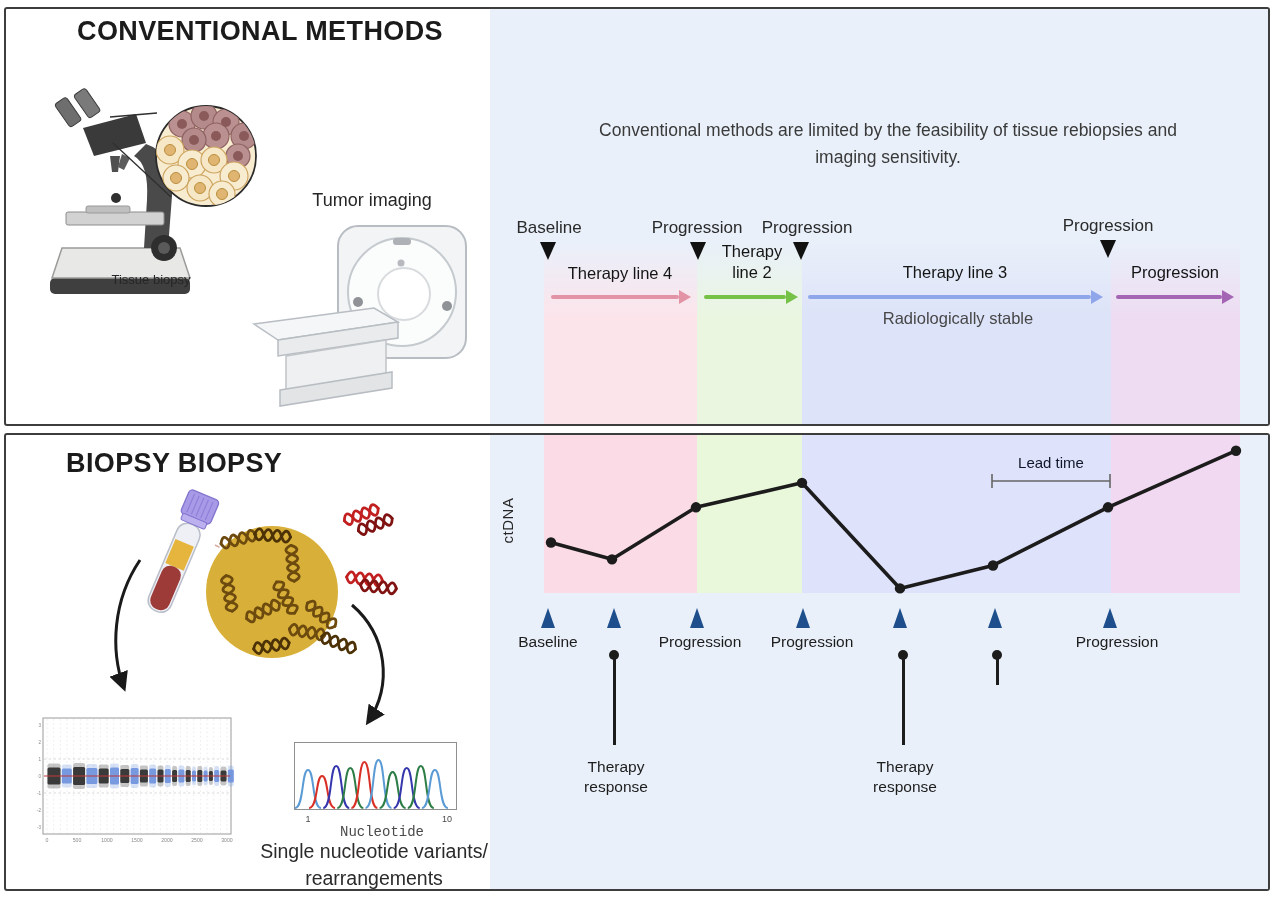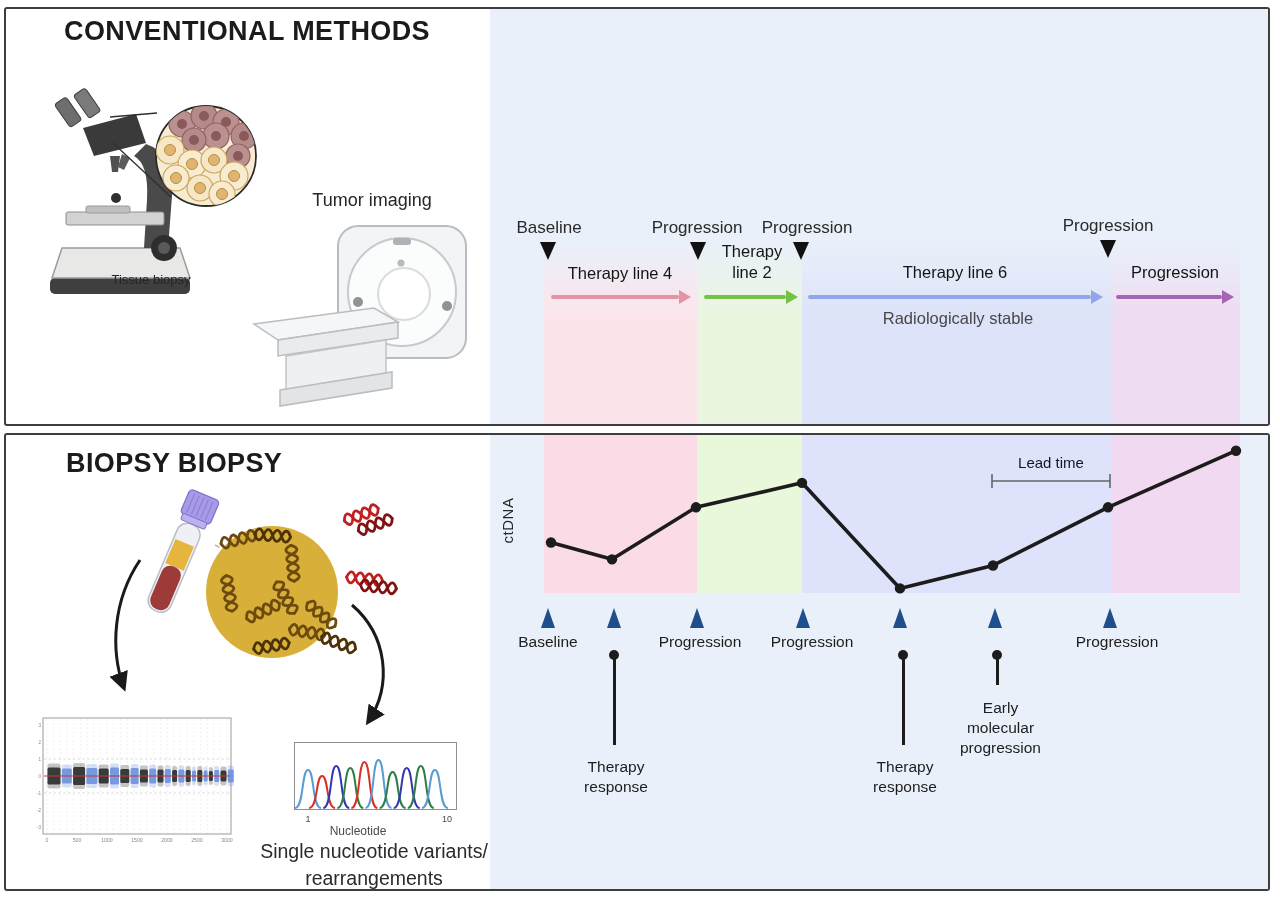--- a/index.html
+++ b/index.html
@@ -34,21 +34,21 @@
 <div class="page">
 
   <div class="panel-box" style="left:4px;top:7px;width:1266px;height:419px;"></div>
   <div class="blue" style="left:490px;top:9px;width:778px;height:415px;"></div>
 
   <div class="band" style="left: 544px; top: 240px; width: 153px; height: 184px; background: linear-gradient(rgba(252, 228, 235, 0) 0%, rgb(252, 228, 235) 42%);"></div>
   <div class="band" style="left: 697px; top: 240px; width: 105px; height: 184px; background: linear-gradient(rgba(234, 246, 224, 0) 0%, rgb(234, 246, 224) 42%);"></div>
   <div class="band" style="left: 802px; top: 240px; width: 309px; height: 184px; background: linear-gradient(rgba(221, 227, 248, 0) 0%, rgb(221, 227, 248) 42%);"></div>
   <div class="band" style="left: 1111px; top: 240px; width: 129px; height: 184px; background: linear-gradient(rgba(238, 220, 242, 0) 0%, rgb(238, 220, 242) 42%);"></div>
 
-  <div class="h-title" style="left:64px;top:16px;">CONVENTIONAL METHODS</div>
+  <div class="h-title" style="left:77px;top:16px;">CONVENTIONAL METHODS</div>
 
   <svg class="abs" style="left:28px;top:86px;" width="195" height="220" viewBox="0 0 195 220">
     <rect x="22" y="192" width="140" height="16" rx="5" fill="#3f3f3f"></rect>
     <polygon points="34,162 152,162 162,192 24,192" fill="#e8e8e6" stroke="#9b9b99" stroke-width="1.5"></polygon>
     <path d="M118,58 q30 10 26 52 l-4 52 l-24 0 l3 -48 q2 -36 -13 -44 z" fill="#4a4a4a"></path>
     <rect x="38" y="126" width="98" height="13" rx="2" fill="#d2d2d2" stroke="#8c8c8c"></rect>
     <rect x="58" y="120" width="44" height="7" rx="2" fill="#bfbfbf" stroke="#999"></rect>
     <circle cx="136" cy="162" r="13" fill="#2e2e2e"></circle>
     <circle cx="136" cy="162" r="6" fill="#5a5a5a"></circle>
     <polygon points="55,42 108,28 118,57 66,70" fill="#3a3a3a"></polygon>
@@ -127,34 +127,35 @@
     <circle cx="201" cy="84" r="5" fill="#8f9398"></circle>
     <polygon points="8,102 128,86 152,100 32,118" fill="#f5f6f7" stroke="#b8bdc3" stroke-width="1.5"></polygon>
     <polygon points="32,118 152,100 152,116 32,134" fill="#e9ebec" stroke="#b8bdc3" stroke-width="1.5"></polygon>
     <polygon points="40,134 140,118 140,152 40,168" fill="#eff0f1" stroke="#c0c4c8" stroke-width="1.5"></polygon>
     <polygon points="34,168 146,150 146,166 34,184" fill="#e2e4e6" stroke="#b8bdc3" stroke-width="1.5"></polygon>
   </svg>
 
   <div class="lbl" style="left:71px;top:272px;width:160px;font-size:13px;">Tissue biopsy</div>
   <div class="lbl" style="left:292px;top:189px;width:160px;font-size:18px;">Tumor imaging</div>
 
+  <div class="lbl desc" style="left:568px;top:117px;width:640px;">Conventional methods are limited by the feasibility of tissue rebiopsies and imaging sensitivity.</div>
 
   <div class="lbl marker-lbl" style="left:494px;top:217px;width:110px;">Baseline</div>
   <div class="lbl marker-lbl" style="left:637px;top:217px;width:120px;">Progression</div>
   <div class="lbl marker-lbl" style="left:747px;top:217px;width:120px;">Progression</div>
   <div class="lbl marker-lbl" style="left:1048px;top:215px;width:120px;">Progression</div>
 
   <div class="tri-down" style="left:540px;top:242px;"></div>
   <div class="tri-down" style="left:690px;top:242px;"></div>
   <div class="tri-down" style="left:793px;top:242px;"></div>
   <div class="tri-down" style="left:1100px;top:240px;"></div>
 
   <div class="lbl phase-lbl" style="left:545px;top:263px;width:150px;">Therapy line 4</div>
   <div class="lbl phase-lbl" style="left:712px;top:241px;width:80px;">Therapy line 2</div>
-  <div class="lbl phase-lbl" style="left:880px;top:262px;width:150px;">Therapy line 6</div>
+  <div class="lbl phase-lbl" style="left:880px;top:262px;width:150px;">Therapy line 3</div>
   <div class="lbl phase-lbl" style="left:1105px;top:262px;width:140px;">Progression</div>
 
   <div class="tarrow" style="left:551px;top:295px;width:128px;">
       <i class="shaft" style="background: rgb(226, 147, 165);"></i>
       <i class="head" style="border-left-color: rgb(226, 147, 165);"></i>
     </div>
   <div class="tarrow" style="left:704px;top:295px;width:82px;">
       <i class="shaft" style="background: rgb(118, 194, 71);"></i>
       <i class="head" style="border-left-color: rgb(118, 194, 71);"></i>
     </div>
@@ -348,21 +349,21 @@
         <path d="M 58.400000000000006 67 C 67.4 67 64.9 21 71.4 21 C 77.9 21 75.4 67 84.4 67" fill="none" stroke="#d93025" stroke-width="2"></path>
         <path d="M 72.5 67 C 81.5 67 79 19 85.5 19 C 92 19 89.5 67 98.5 67" fill="none" stroke="#5b9bd5" stroke-width="2"></path>
         <path d="M 86.6 67 C 95.6 67 93.1 31 99.6 31 C 106.1 31 103.6 67 112.6 67" fill="none" stroke="#2d7d46" stroke-width="2"></path>
         <path d="M 100.7 67 C 109.7 67 107.2 27 113.7 27 C 120.2 27 117.7 67 126.7 67" fill="none" stroke="#3636ad" stroke-width="2"></path>
         <path d="M 114.8 67 C 123.8 67 121.3 25 127.8 25 C 134.3 25 131.8 67 140.8 67" fill="none" stroke="#2d7d46" stroke-width="2"></path>
         <path d="M 128.89999999999998 67 C 137.89999999999998 67 135.39999999999998 29 141.89999999999998 29 C 148.39999999999998 29 145.89999999999998 67 154.89999999999998 67" fill="none" stroke="#5b9bd5" stroke-width="2"></path>
       </g>
   </svg>
   <div class="lbl tiny" style="left:298px;top:814px;width:20px;font-size:9px;">1</div>
   <div class="lbl tiny" style="left:437px;top:814px;width:20px;font-size:9px;">10</div>
-  <div class="lbl tiny" style="left:308px;top:824px;width:100px;font-size:12px;">Nucleotide</div>
+  <div class="lbl tiny" style="left:332px;top:824px;width:100px;font-size:14px;font-family:Liberation Mono, monospace;">Nucleotide</div>
   <div class="lbl" style="left:249px;top:838px;width:250px;font-size:19.5px;color:#2b2b2b;line-height:1.4;">Single nucleotide variants/ rearrangements</div>
 
   <svg class="abs" id="ctdna-svg" style="left:490px;top:435px;pointer-events:none;" width="778" height="454" viewBox="490 435 778 454">
       <polyline points="551,542.51 612,559.34 696,507.32 802,482.84000000000003 900,588.41 993,565.46 1108,507.32 1236,450.71" fill="none" stroke="#1c1c1c" stroke-width="3.6" stroke-linejoin="round"></polyline>
       <circle cx="551" cy="542.51" r="5.2" fill="#1c1c1c"></circle>
       <circle cx="612" cy="559.34" r="5.2" fill="#1c1c1c"></circle>
       <circle cx="696" cy="507.32" r="5.2" fill="#1c1c1c"></circle>
       <circle cx="802" cy="482.84000000000003" r="5.2" fill="#1c1c1c"></circle>
       <circle cx="900" cy="588.41" r="5.2" fill="#1c1c1c"></circle>
       <circle cx="993" cy="565.46" r="5.2" fill="#1c1c1c"></circle>
@@ -391,16 +392,15 @@
   <div class="dot" style="left:609px;top:650px;"></div>
   <div class="stem" style="left:612.5px;top:659px;height:86px;"></div>
   <div class="lbl ev-lbl" style="left:566px;top:757px;width:100px;">Therapy response</div>
 
   <div class="dot" style="left:898px;top:650px;"></div>
   <div class="stem" style="left:901.5px;top:659px;height:86px;"></div>
   <div class="lbl ev-lbl" style="left:855px;top:757px;width:100px;">Therapy response</div>
 
   <div class="dot" style="left:992px;top:650px;"></div>
   <div class="stem" style="left:995.5px;top:659px;height:26px;"></div>
-  <div class="lbl ev-lbl" style="left:953px;top:698px;width:95px;">Early molecular progression</div>
 
 
 </div>
 
 </body></html>

